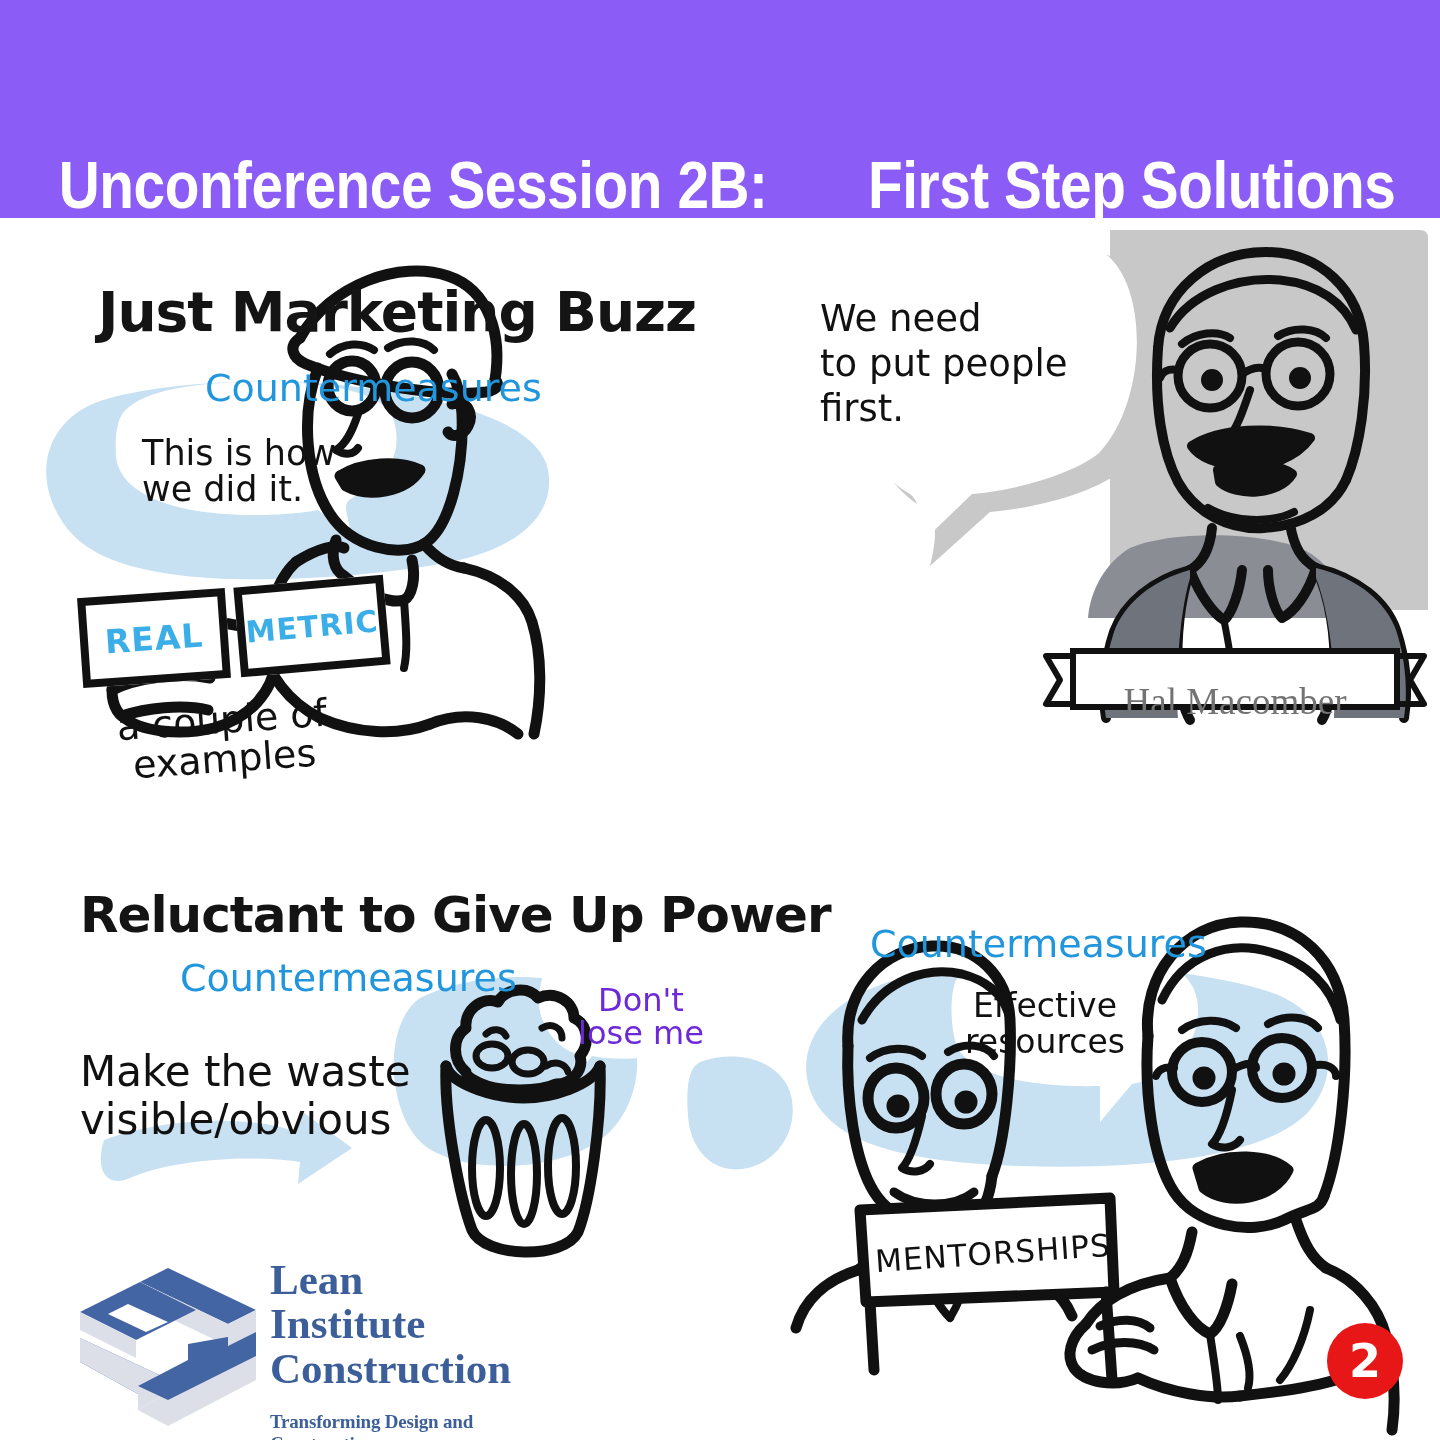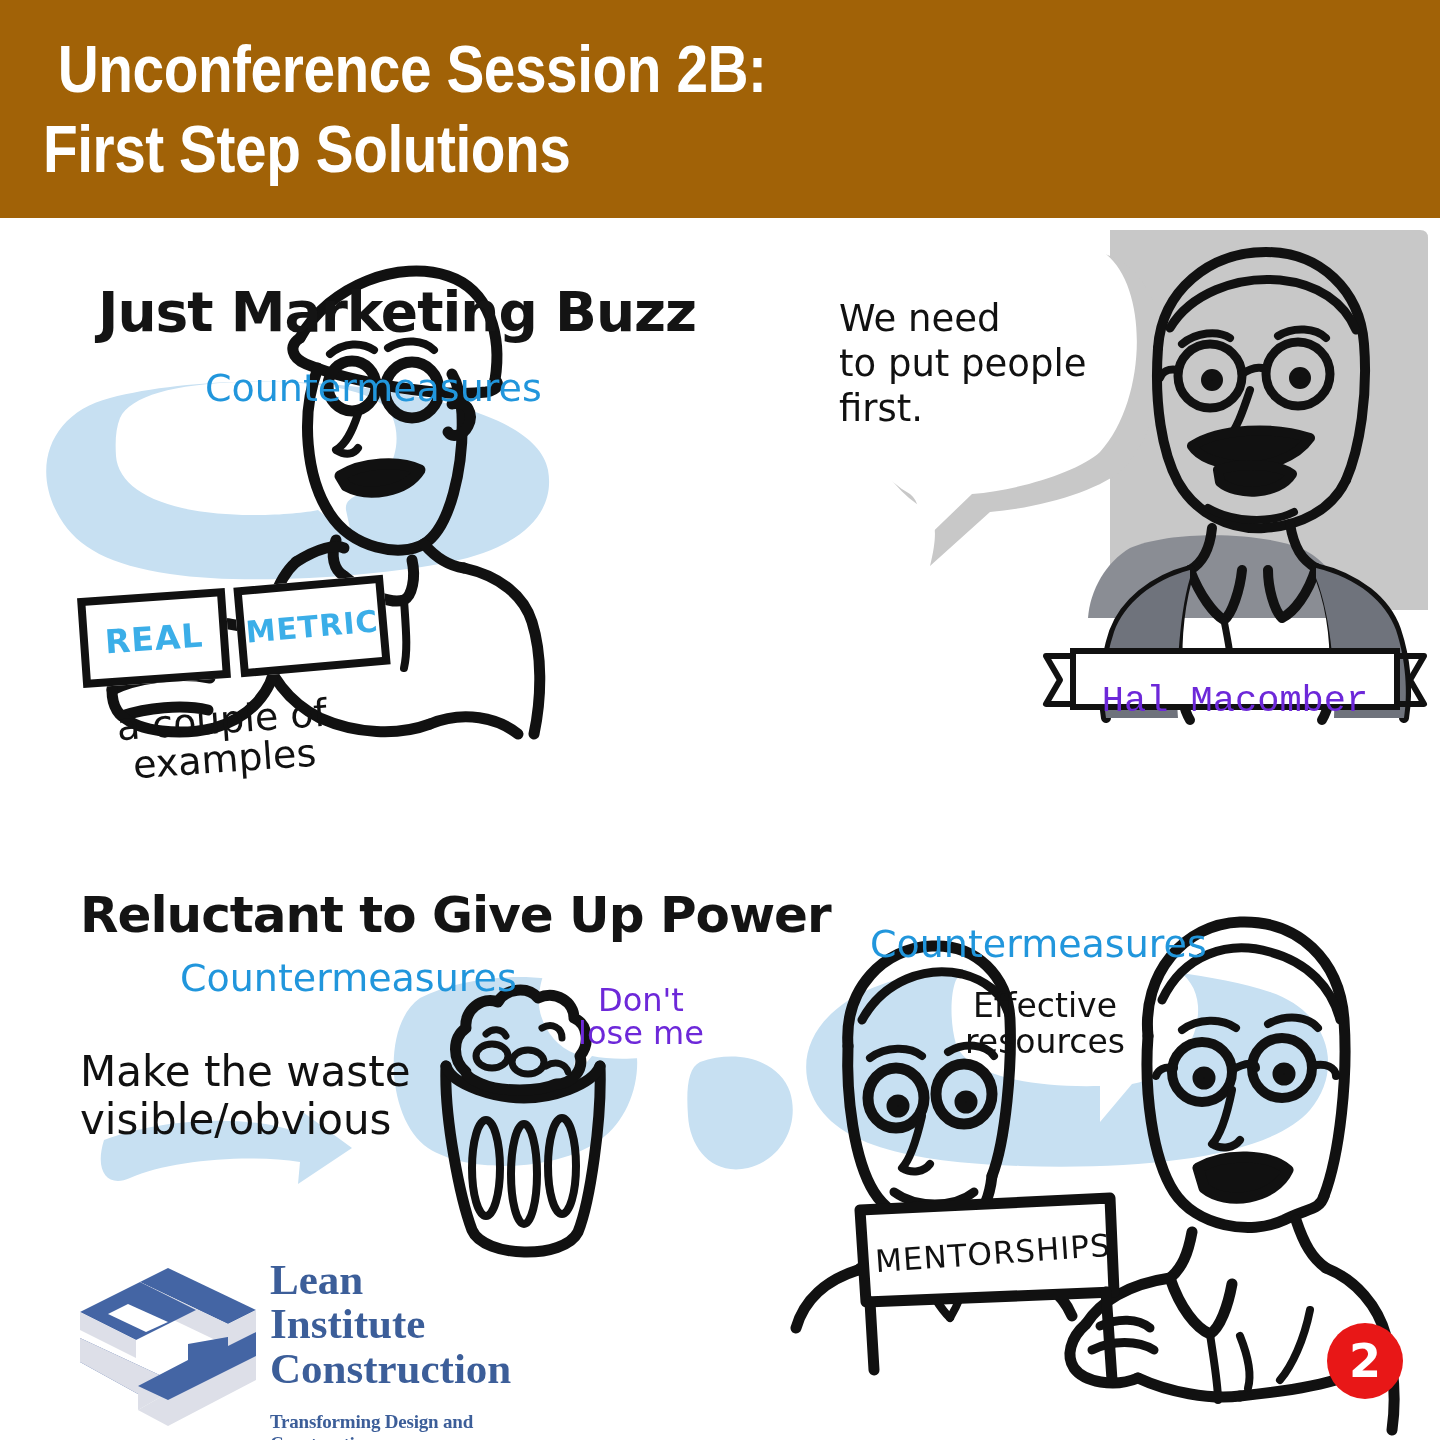--- a/index.html
+++ b/index.html
@@ -12,23 +12,23 @@
   #poster {
     position: relative;
     width: 1440px; height: 1440px;
     background: #ffffff;
   }
 
   
   .header-band {
     position: absolute; left: 0; top: 0;
     width: 1440px; height: 218px;
-    background: #a16207;
-    display: flex; flex-direction: column;
-    align-items: flex-start; justify-content: center;
+    background: #8b5cf6;
+    display: flex; flex-direction: row;
+    align-items: flex-end; justify-content: center;
   }
   .header-line {
     color: #ffffff;
     font-family: "Liberation Sans Narrow", "Liberation Sans", sans-serif;
     font-weight: bold;
     font-size: 66px;
     line-height: 1.0;
     letter-spacing: -0.5px;
     transform: scaleX(0.86);
     white-space: nowrap;
@@ -85,29 +85,29 @@
   #card-metric span { color:#3BAEE8; font-size: 30px; font-family:"DejaVu Sans",sans-serif; font-weight: bold; letter-spacing:1px;}
   #buzz-examples {
     position:absolute; left: 118px; top: 483px;
     font-size: 38px; text-align:center; transform: rotate(-4deg);
   }
 
   
   #panel-hal { left: 780px; top: 218px; width: 660px; height: 560px; }
   #hal-quote {
     position:absolute; left: 40px; top: 78px;
-    font-size: 37px; line-height: 1.22; margin-left: 19px;
+    font-size: 37px; line-height: 1.22;
   }
   #hal-nameplate {
     position: absolute; left: 290px; top: 430px;
     width: 330px; height: 62px;
     background: #fff; border: 6px solid #111;
     display:flex; align-items:center; justify-content:center;
   }
-  #hal-nameplate span { font-size: 37px; font-family:Liberation Mono, monospace; color:#6d28d9;margin-top:44px; }
+  #hal-nameplate span { font-size: 37px; font-family:Liberation Serif, serif; color:#737373;margin-top:44px; }
 
   
   #panel-power { left: 0; top: 848px; width: 770px; height: 592px; }
   #power-title { position:absolute; left: 80px; top: 38px; font-size: 50px; text-align: right; }
   #power-cm    { position:absolute; left: 180px; top: 108px; font-size: 38px; }
   #dont-lose   { position:absolute; left: 578px; top: 128px; font-size: 32px;
                  color:#91CBEC; text-align:center; line-height:1.02; }
   #power-make  { position:absolute; left: 80px; top: 200px; font-size: 42px; line-height:1.15; }
 
   
@@ -215,20 +215,22 @@
         <path d="M118 444 C140 426 176 418 208 424"></path>
         <path d="M112 472 C136 460 178 454 210 460"></path>
         <path d="M122 498 C146 490 182 486 208 492"></path>
         <path d="M150 418 C136 440 112 452 112 472 C112 492 122 498 122 498
                  C140 514 180 518 214 510 C250 500 272 474 276 444 C278 426 266 414 248 410 C232 406 222 404 216 406"></path>
       </g>
     </svg>
 
     <div class="hand-title" id="buzz-title">Just Marketing Buzz</div>
     <div class="cm" id="buzz-cm">Countermeasures</div>
+    <div class="hand" id="buzz-bubble-text">This is how
+we did it.</div>
 
     <div id="card-real">
       <span>REAL</span>
     </div>
     <div id="card-metric">
       <span>METRIC</span>
     </div>
 
     <div class="hand" id="buzz-examples">a couple of
 examples</div>

